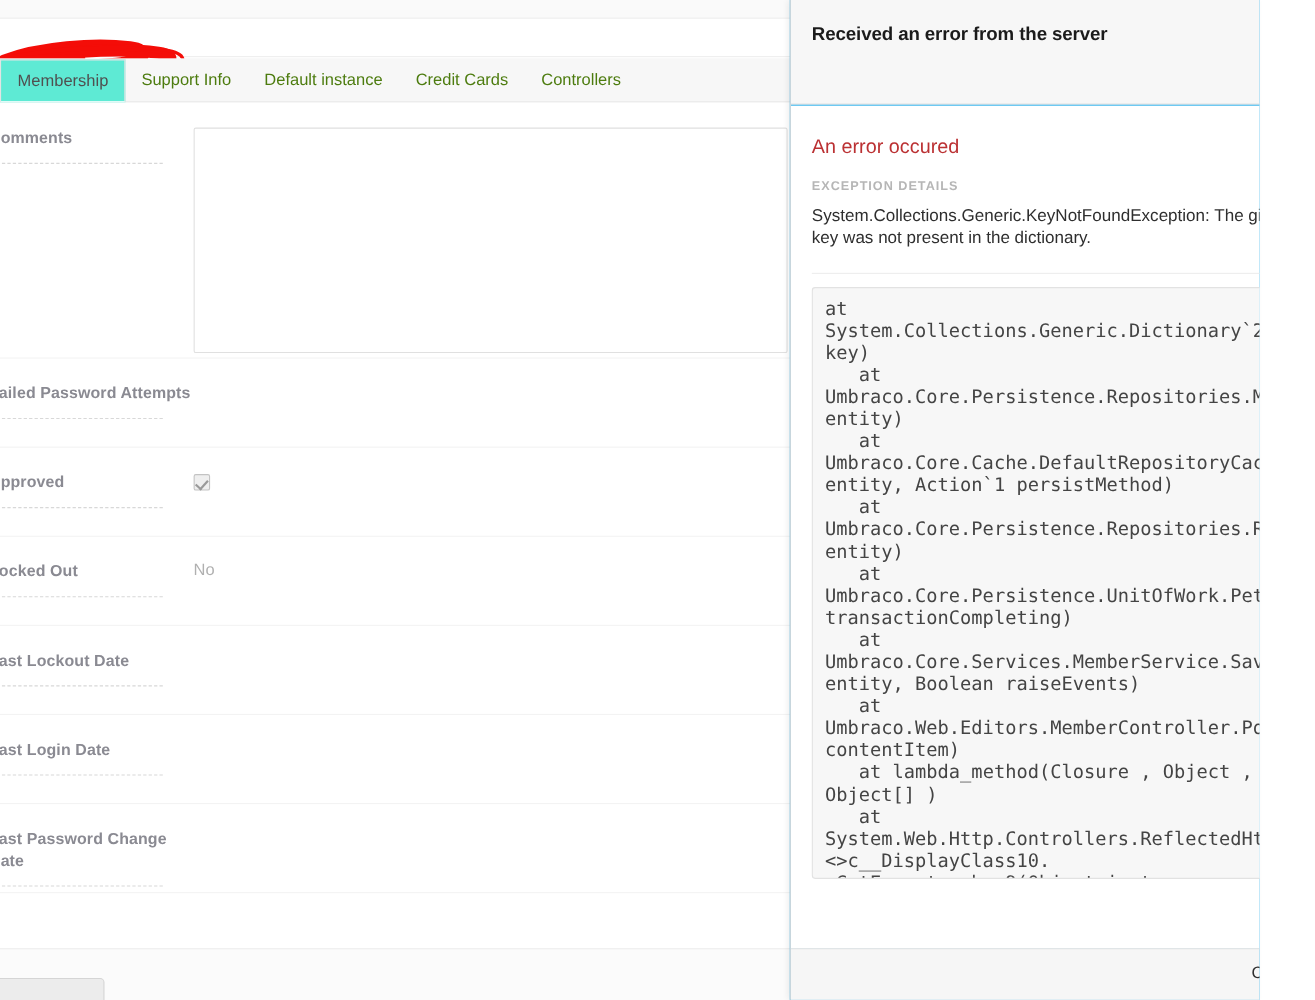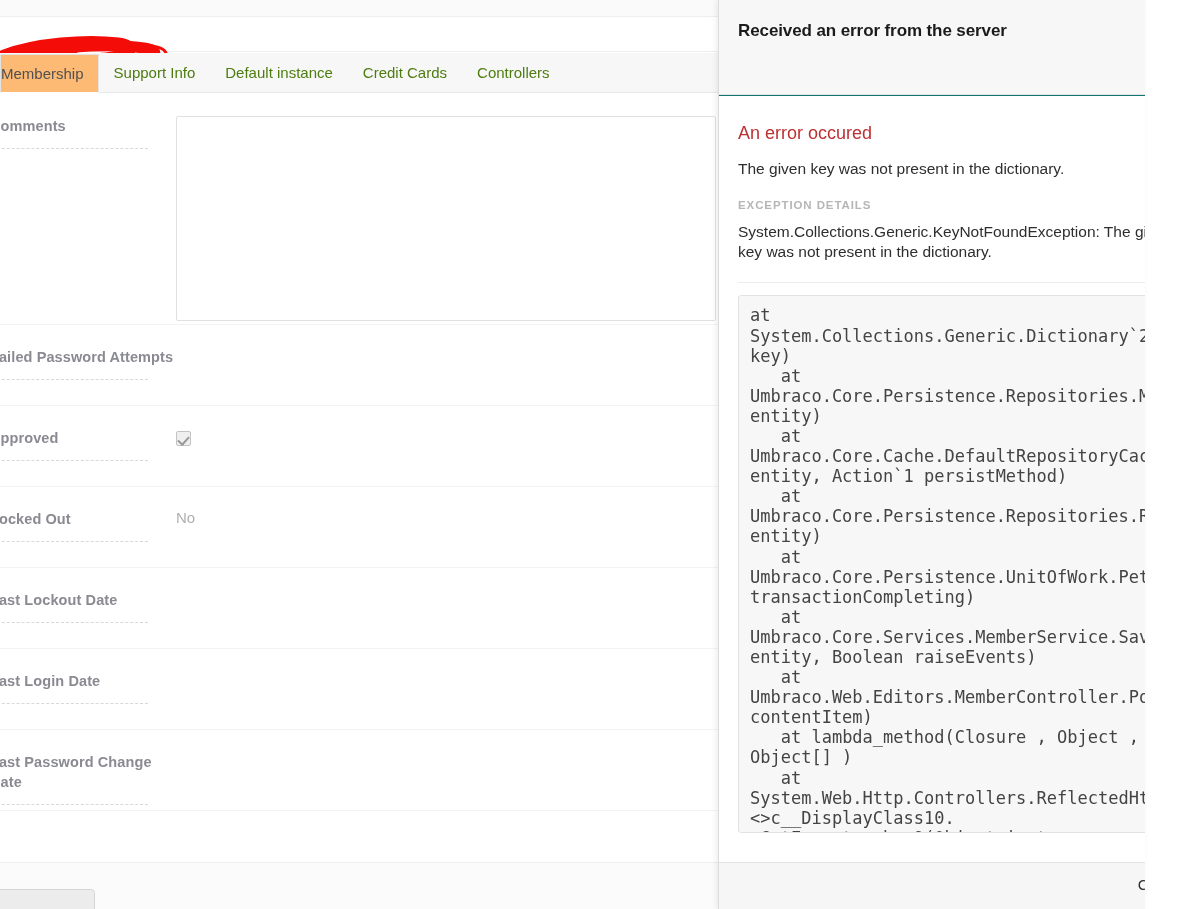--- a/index.html
+++ b/index.html
@@ -78,25 +78,25 @@
     padding: 0 14px;
     line-height: 38px;
     height: 39px;
     white-space: nowrap;
     cursor: pointer;
     border: 1px solid transparent;
     border-bottom: none;
   }
   .tab.active {
     color: #505050;
-    background: #fdba74;
+    background: #5eead4;
     border-color: #e3e3e3;
     border-bottom: 1px solid #ffffff;
     margin-bottom: -1px;
-    padding-left: 0;
+    padding-left: 15px;
   }
 
   .form-area {
     position: absolute;
     left: 0; top: 94px;
     width: 720px;
     bottom: 0;
     background: #ffffff;
     overflow: hidden;
   }
@@ -199,21 +199,21 @@
     cursor: pointer;
   }
 
   
   .dialog {
     position: absolute;
     left: 718px;
     top: 0;
     width: 427px;
     height: 909px;
-    background: #0f766e;
+    background: #0ea5e9;
     border-left: 1px solid #dcdcdc;
     box-shadow: -2px 0 6px rgba(0,0,0,0.07);
     overflow: hidden;
   }
 
   .dlg-header {
     position: absolute;
     left: 0; top: 0;
     width: 477px;
     height: 95px;
@@ -424,21 +424,20 @@
 
   <div class="dialog">
 
     <div class="dlg-header">
       <div class="dlg-title">Received an error from the server</div>
     </div>
 
     <div class="dlg-body">
       <h2 class="err-heading">An error occured</h2>
 
-      <p class="err-message">The given key was not present in the dictionary.</p>
 
       <div class="sec-label">EXCEPTION DETAILS</div>
 
       <p class="sec-text">System.Collections.Generic.KeyNotFoundException: The given key was not present in the dictionary.</p>
 
       <div class="divider"></div>
 
 
       <div class="stack-box">
         <pre class="stack-pre">at System.Collections.Generic.Dictionary`2.get_Item(TKey key)

